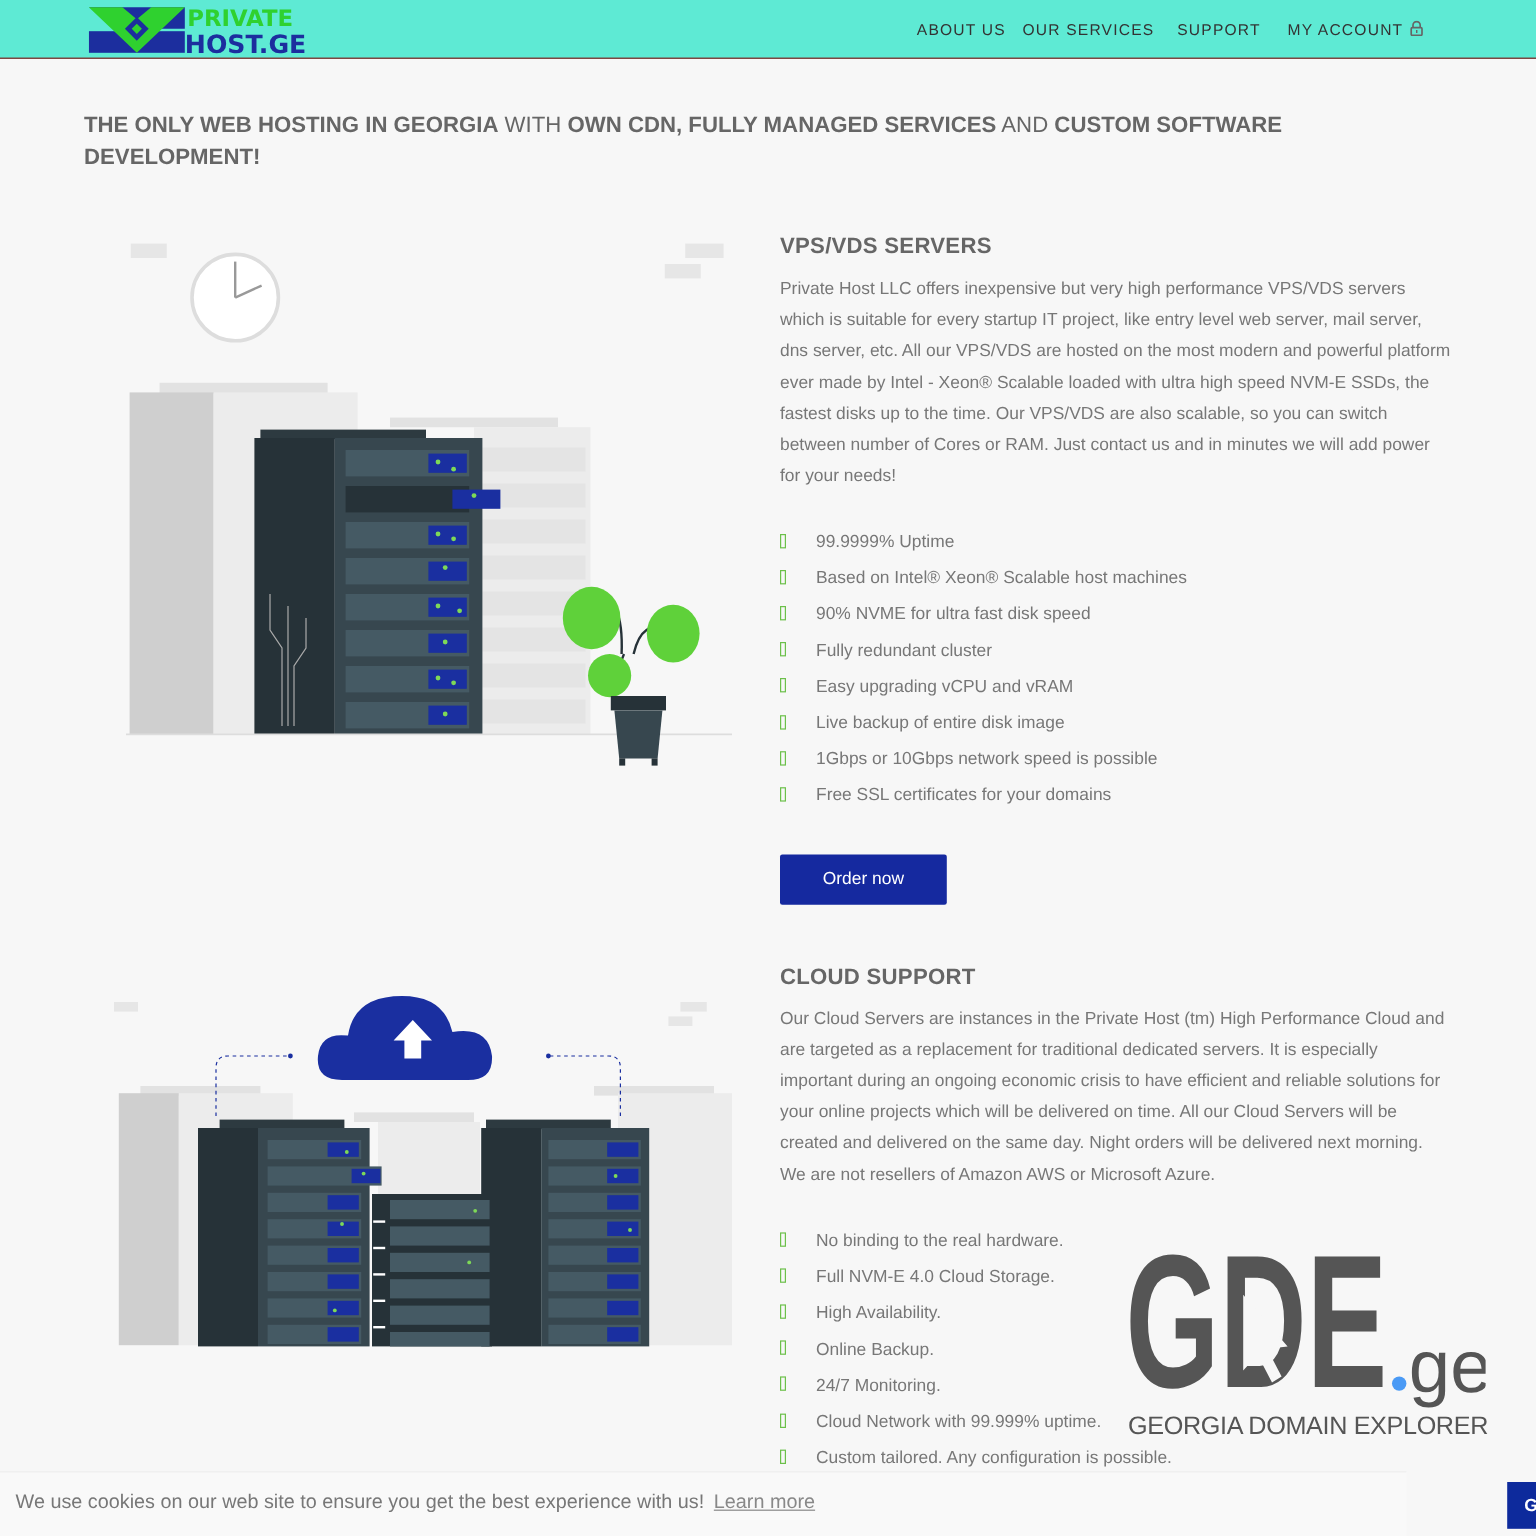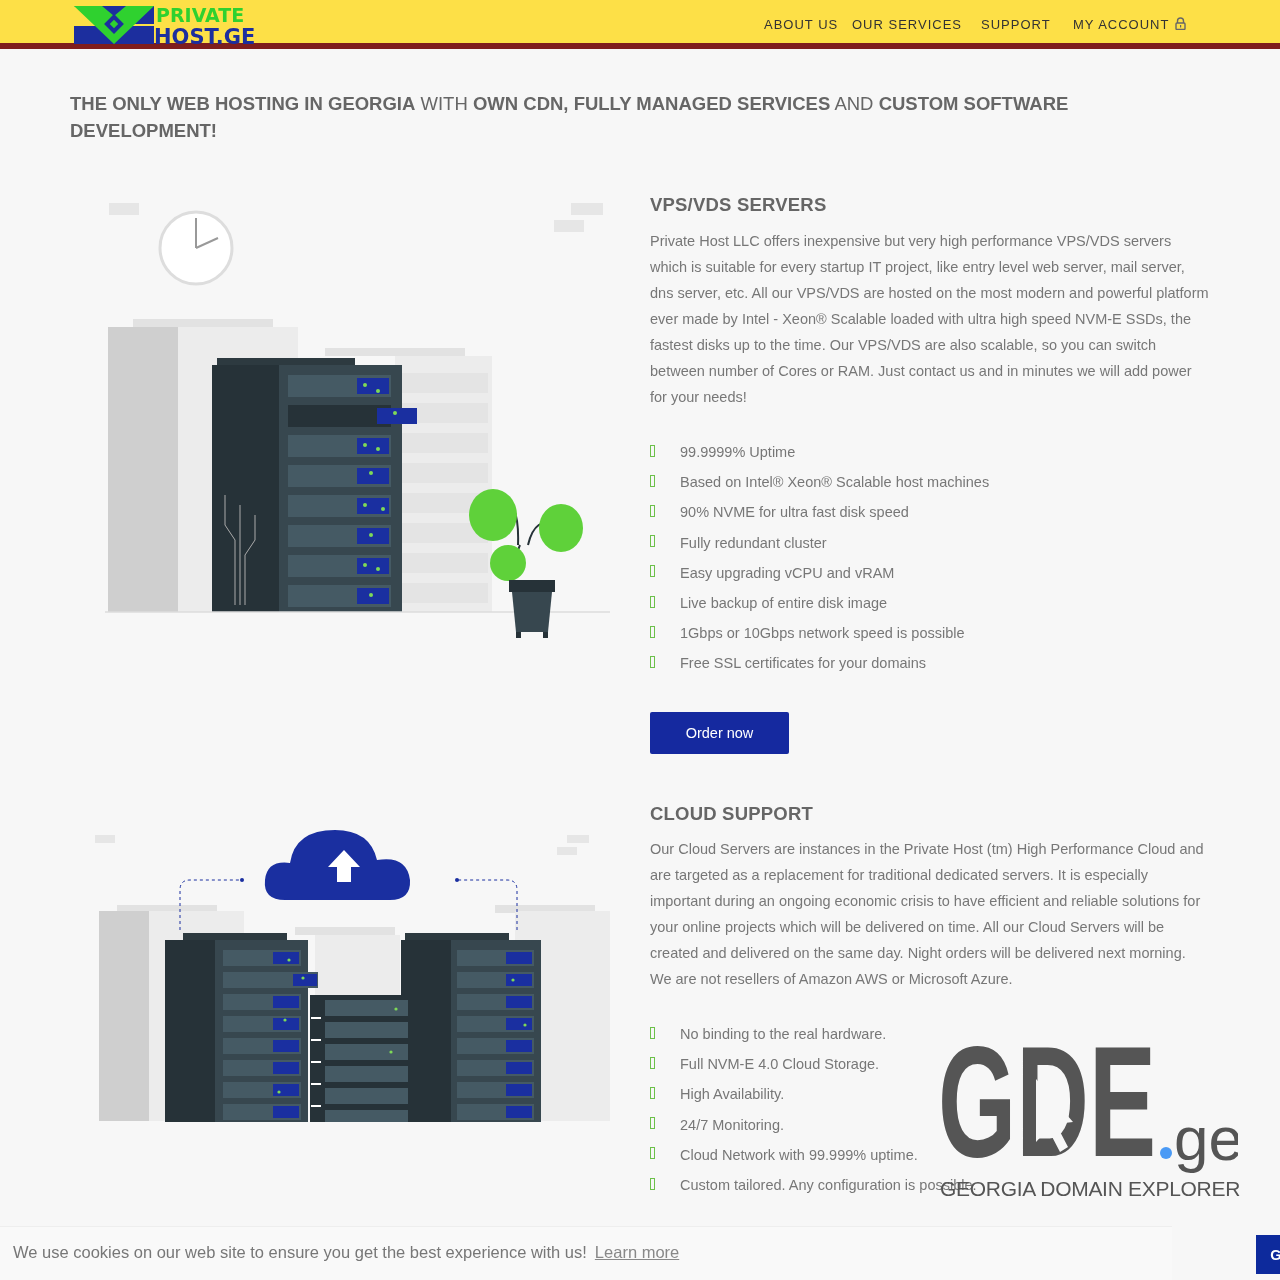--- a/index.html
+++ b/index.html
@@ -1,19 +1,19 @@
 <!DOCTYPE html>
 <html><head>
 <meta charset="utf-8">
 <style>
   * { box-sizing: border-box; margin: 0; padding: 0; }
   html, body { width: 1280px; height: 1280px; overflow: hidden; }
   body { background: #f7f7f7; font-family: "Liberation Sans", sans-serif; color: #777; position: relative; }
 
-  .header { position: absolute; left: 0; top: 0; width: 1280px; height: 49px; background: #fde047; border-bottom: 6px solid #7f1d1d; }
+  .header { position: absolute; left: 0; top: 0; width: 1280px; height: 49px; background: #5eead4; border-bottom: 1px solid #7f1d1d; }
   .logo { position: absolute; left: 74px; top: 4px; width: 210px; height: 42px; }
   .nav { position: absolute; top: 17px; left: 764px; display: flex; font-size: 13px; letter-spacing: 1px; color: #333; }
   .nav a { color: #333; text-decoration: none; white-space: nowrap; }
   .nav .n1 { position: absolute; left: 0; }
   .nav .n2 { position: absolute; left: 88px; }
   .nav .n3 { position: absolute; left: 217px; }
   .nav .n4 { position: absolute; left: 309px; display: flex; align-items: flex-start; gap: 6px; }
 
   .tagline { position: absolute; left: 70px; top: 90px; width: 1060px; font-size: 18.5px; line-height: 27px; color: #666; font-weight: 700; }
   .tagline .light { font-weight: 400; }
@@ -286,20 +286,24 @@
   <li>
       <span class="chk"><span></span></span>
       <span>Full NVM-E 4.0 Cloud Storage.</span>
     </li>
   <li>
       <span class="chk"><span></span></span>
       <span>High Availability.</span>
     </li>
   <li>
       <span class="chk"><span></span></span>
+      <span>Online Backup.</span>
+    </li>
+  <li>
+      <span class="chk"><span></span></span>
       <span>24/7 Monitoring.</span>
     </li>
   <li>
       <span class="chk"><span></span></span>
       <span>Cloud Network with 99.999% uptime.</span>
     </li>
   <li>
       <span class="chk"><span></span></span>
       <span>Custom tailored. Any configuration is possible.</span>
     </li>

